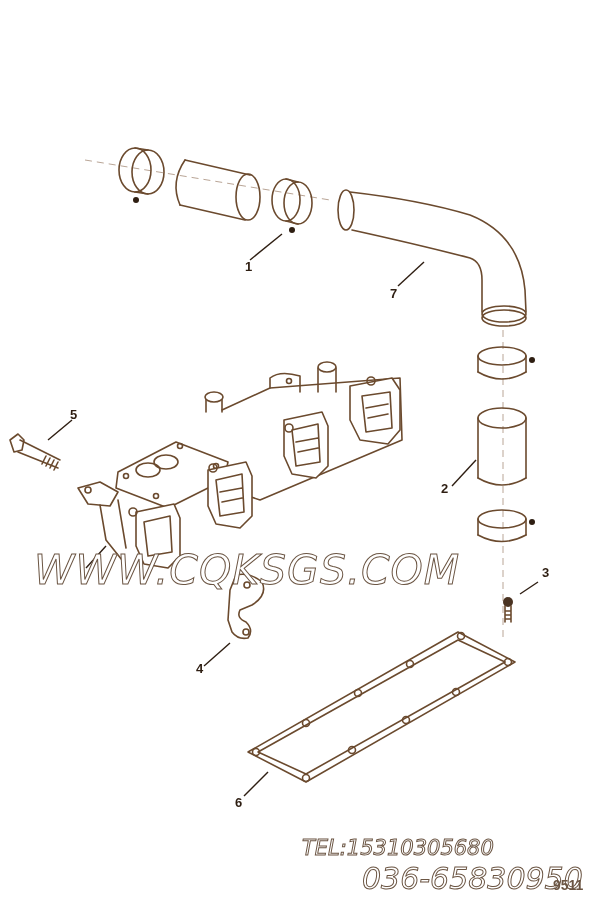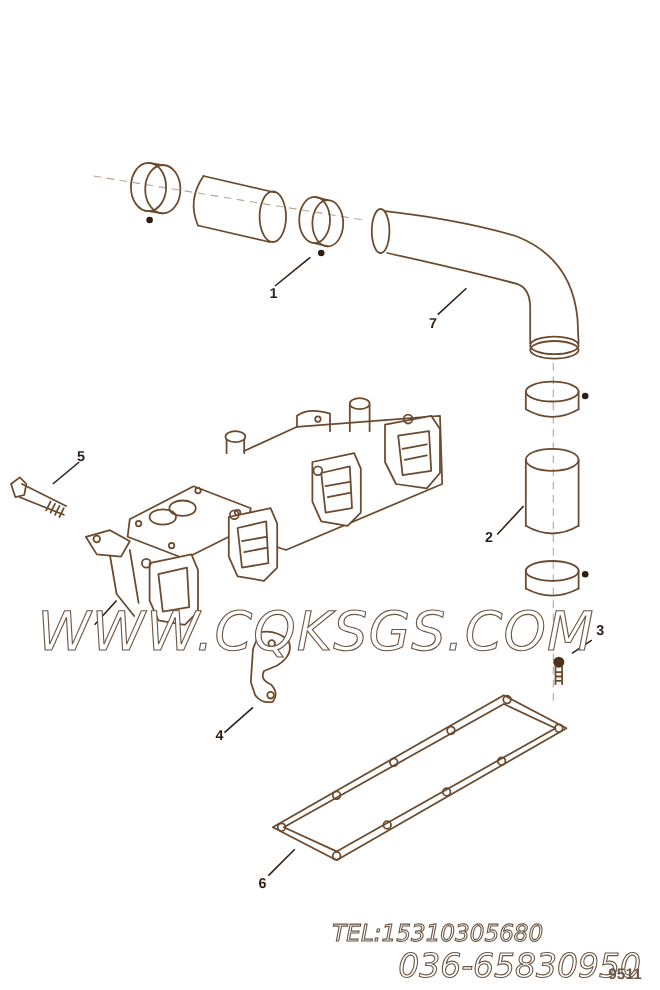--- a/index.html
+++ b/index.html
@@ -4,21 +4,21 @@
 <style>
   html, body { margin:0; padding:0; background:#ffffff; }
   body { width:600px; height:900px; position:relative; overflow:hidden; font-family:"Liberation Sans", sans-serif; }
   #diagram { position:absolute; left:0; top:0; width:600px; height:900px; }
   .part { fill:none; stroke:#6b4a2e; stroke-width:1.6; stroke-linejoin:round; stroke-linecap:round; }
   .fillw { fill:#ffffff; stroke:#6b4a2e; stroke-width:1.6; stroke-linejoin:round; }
   .dash { fill:none; stroke:#b9a596; stroke-width:1; stroke-dasharray:7 5; }
   .leader { stroke:#2e1e12; stroke-width:1.4; fill:none; }
   .callout { position:absolute; font-weight:bold; font-size:13px; color:#2e1e12; line-height:1; }
   .wm { position:absolute; font-family:"DejaVu Sans", sans-serif; font-style:italic; color:#ffffff; -webkit-text-stroke:1px #6b5543; white-space:nowrap; line-height:1; }
-  #wm-url { left:34px; top:550px; font-size:49px; letter-spacing:1px; }
+  #wm-url { left:34px; top:550px; font-size:41px; letter-spacing:1px; }
   #wm-tel { left:302px; top:838px; font-size:21px; letter-spacing:0px; }
   #wm-phone { left:362px; top:864px; font-size:30px; }
   #page-code { position:absolute; left:553px; top:877px; font-size:14px; color:#6b5543; font-weight:bold; }
 </style>
 </head>
 <body>
 
 <svg id="diagram" viewBox="0 0 600 900" xmlns="http://www.w3.org/2000/svg">
 
   <path class="dash" d="M85 160 L330 200"></path>

